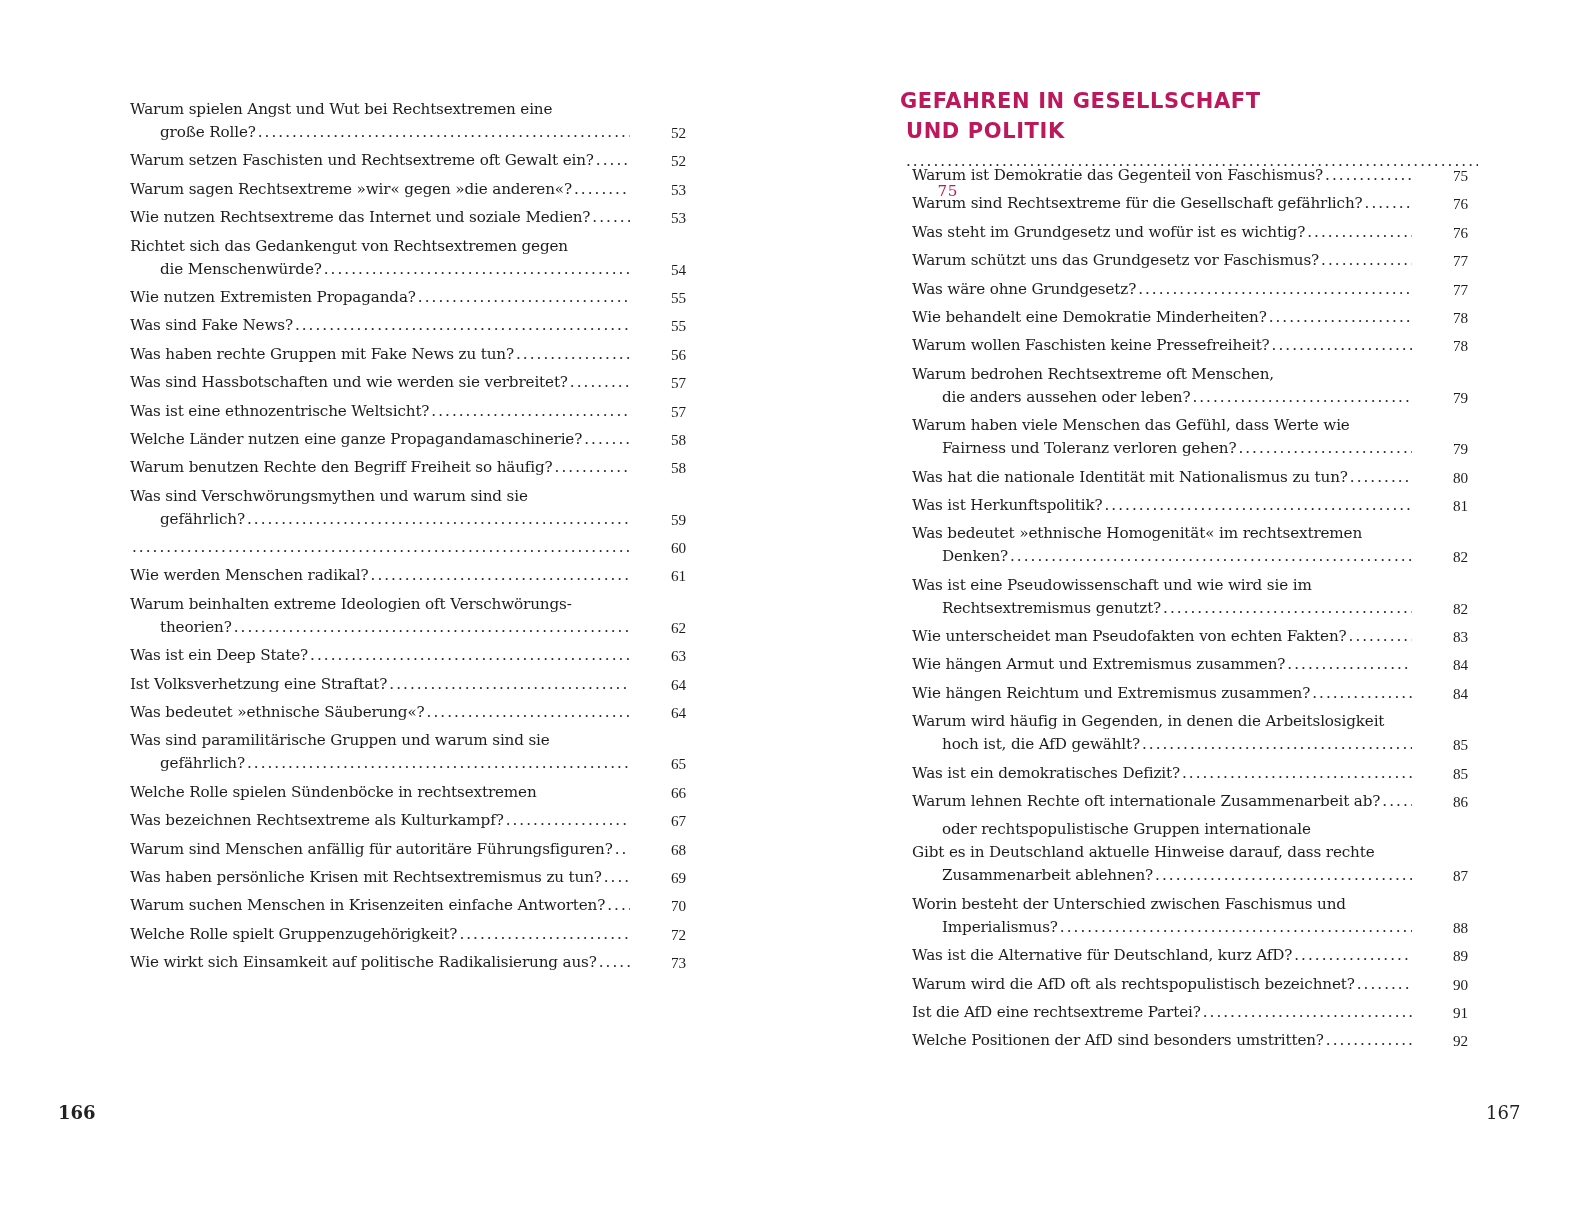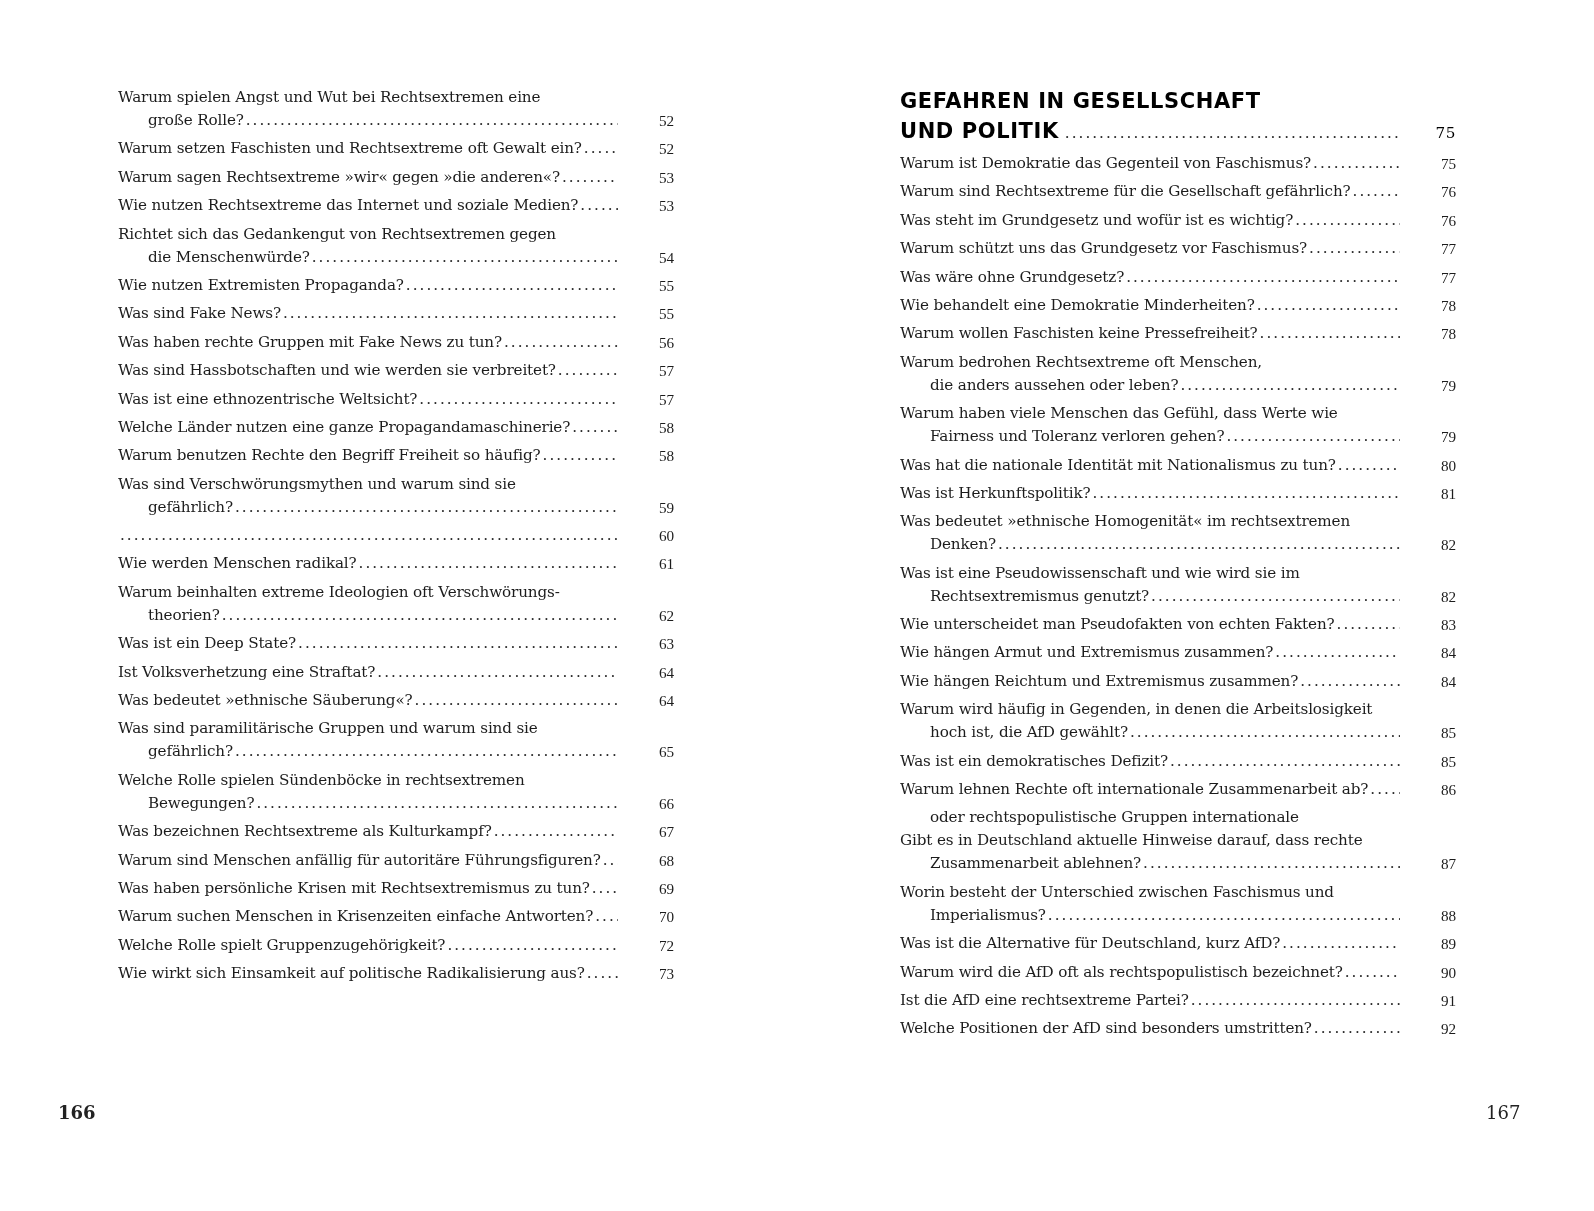--- a/index.html
+++ b/index.html
@@ -19,21 +19,21 @@
       position: absolute;
       top: 0;
       height: 1211px;
     }
     .page-left { left: 0; width: 797px; }
     .page-right { left: 797px; width: 797px; }
 
     .toc {
       position: absolute;
       list-style: none;
-      margin: 0;
+      margin: 12px;
       padding: 0;
     }
     .page-left .toc { left: 118px; top: 86px; width: 556px; }
     .page-right .toc { left: 103px; top: 152px; width: 556px; }
 
     .toc-entry {
       display: flex;
       align-items: flex-end;
       font-size: 15.2px;
       line-height: 23px;
@@ -82,26 +82,27 @@
     .chapter-heading {
       position: absolute;
       left: 103px;
       top: 86px;
       width: 556px;
       font-family: "DejaVu Sans", "Liberation Sans", sans-serif;
       font-weight: bold;
       font-size: 21px;
       letter-spacing: 0.6px;
       line-height: 30px;
-      color: #000000;
+      color: #be185d;
     }
     .chapter-heading .h-line { display: block; white-space: nowrap; }
     .chapter-heading .h-last {
       display: flex;
       align-items: baseline;
+      flex-direction: column;
     }
     .chapter-heading .leader {
       font-family: "DejaVu Serif", "Liberation Serif", serif;
       font-weight: normal;
       font-size: 15.2px;
       margin-left: 6px;
     }
     .chapter-heading .entry-page {
       font-family: "DejaVu Serif", "Liberation Serif", serif;
       font-weight: normal;
@@ -302,24 +303,20 @@
           <span class="entry-last cont">
             <span>gefährlich?</span>
             <span class="leader"></span>
           </span>
         </div>
         <span class="entry-page">65</span>
       </li>
       <li class="toc-entry">
         <div class="entry-text">
           <span class="entry-line">Welche Rolle spielen Sündenböcke in rechtsextremen</span>
-          <span class="entry-last cont">
-            <span>Bewegungen?</span>
-            <span class="leader"></span>
-          </span>
         </div>
         <span class="entry-page">66</span>
       </li>
       <li class="toc-entry">
         <div class="entry-text">
           <span class="entry-last">
             <span>Was bezeichnen Rechtsextreme als Kulturkampf?</span>
             <span class="leader"></span>
           </span>
         </div>

